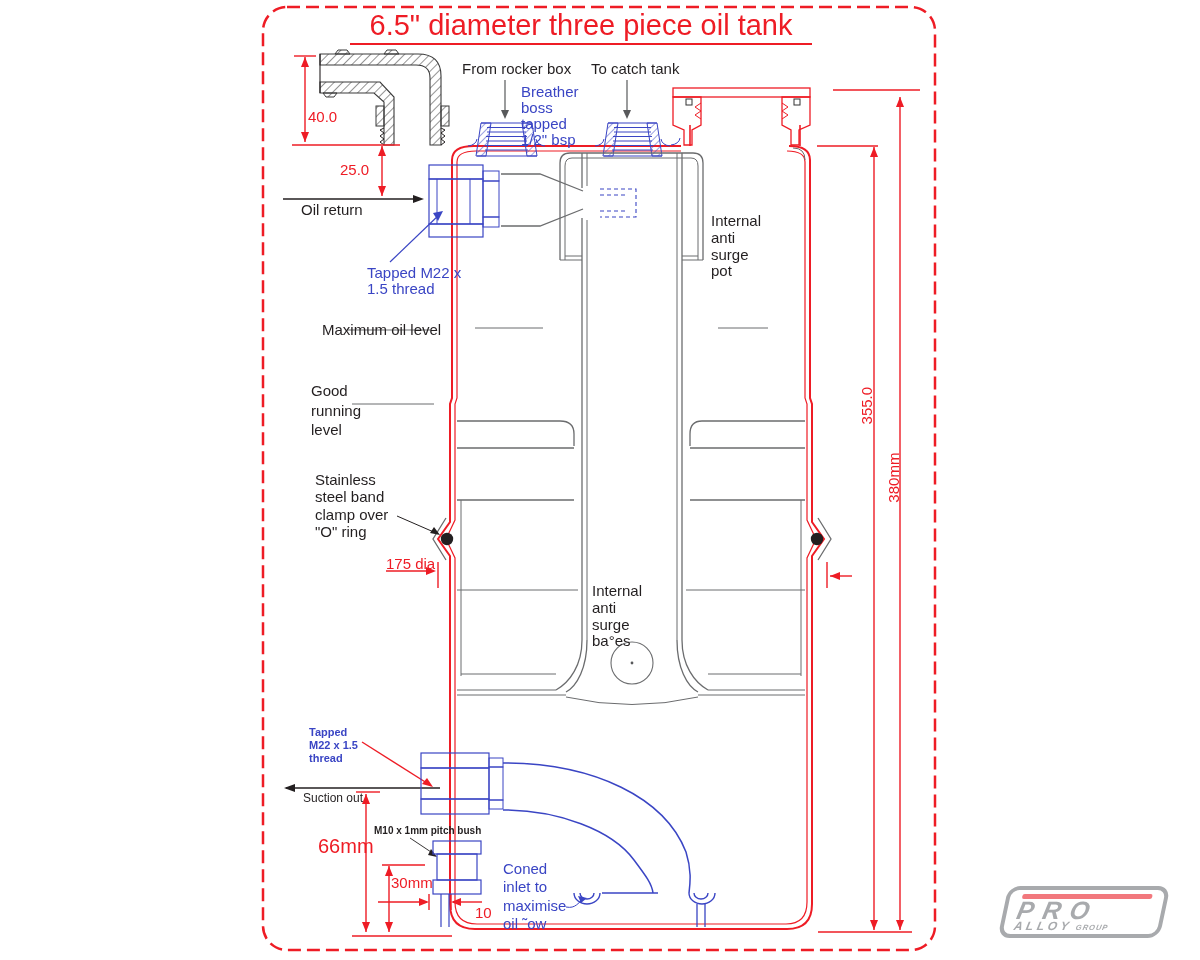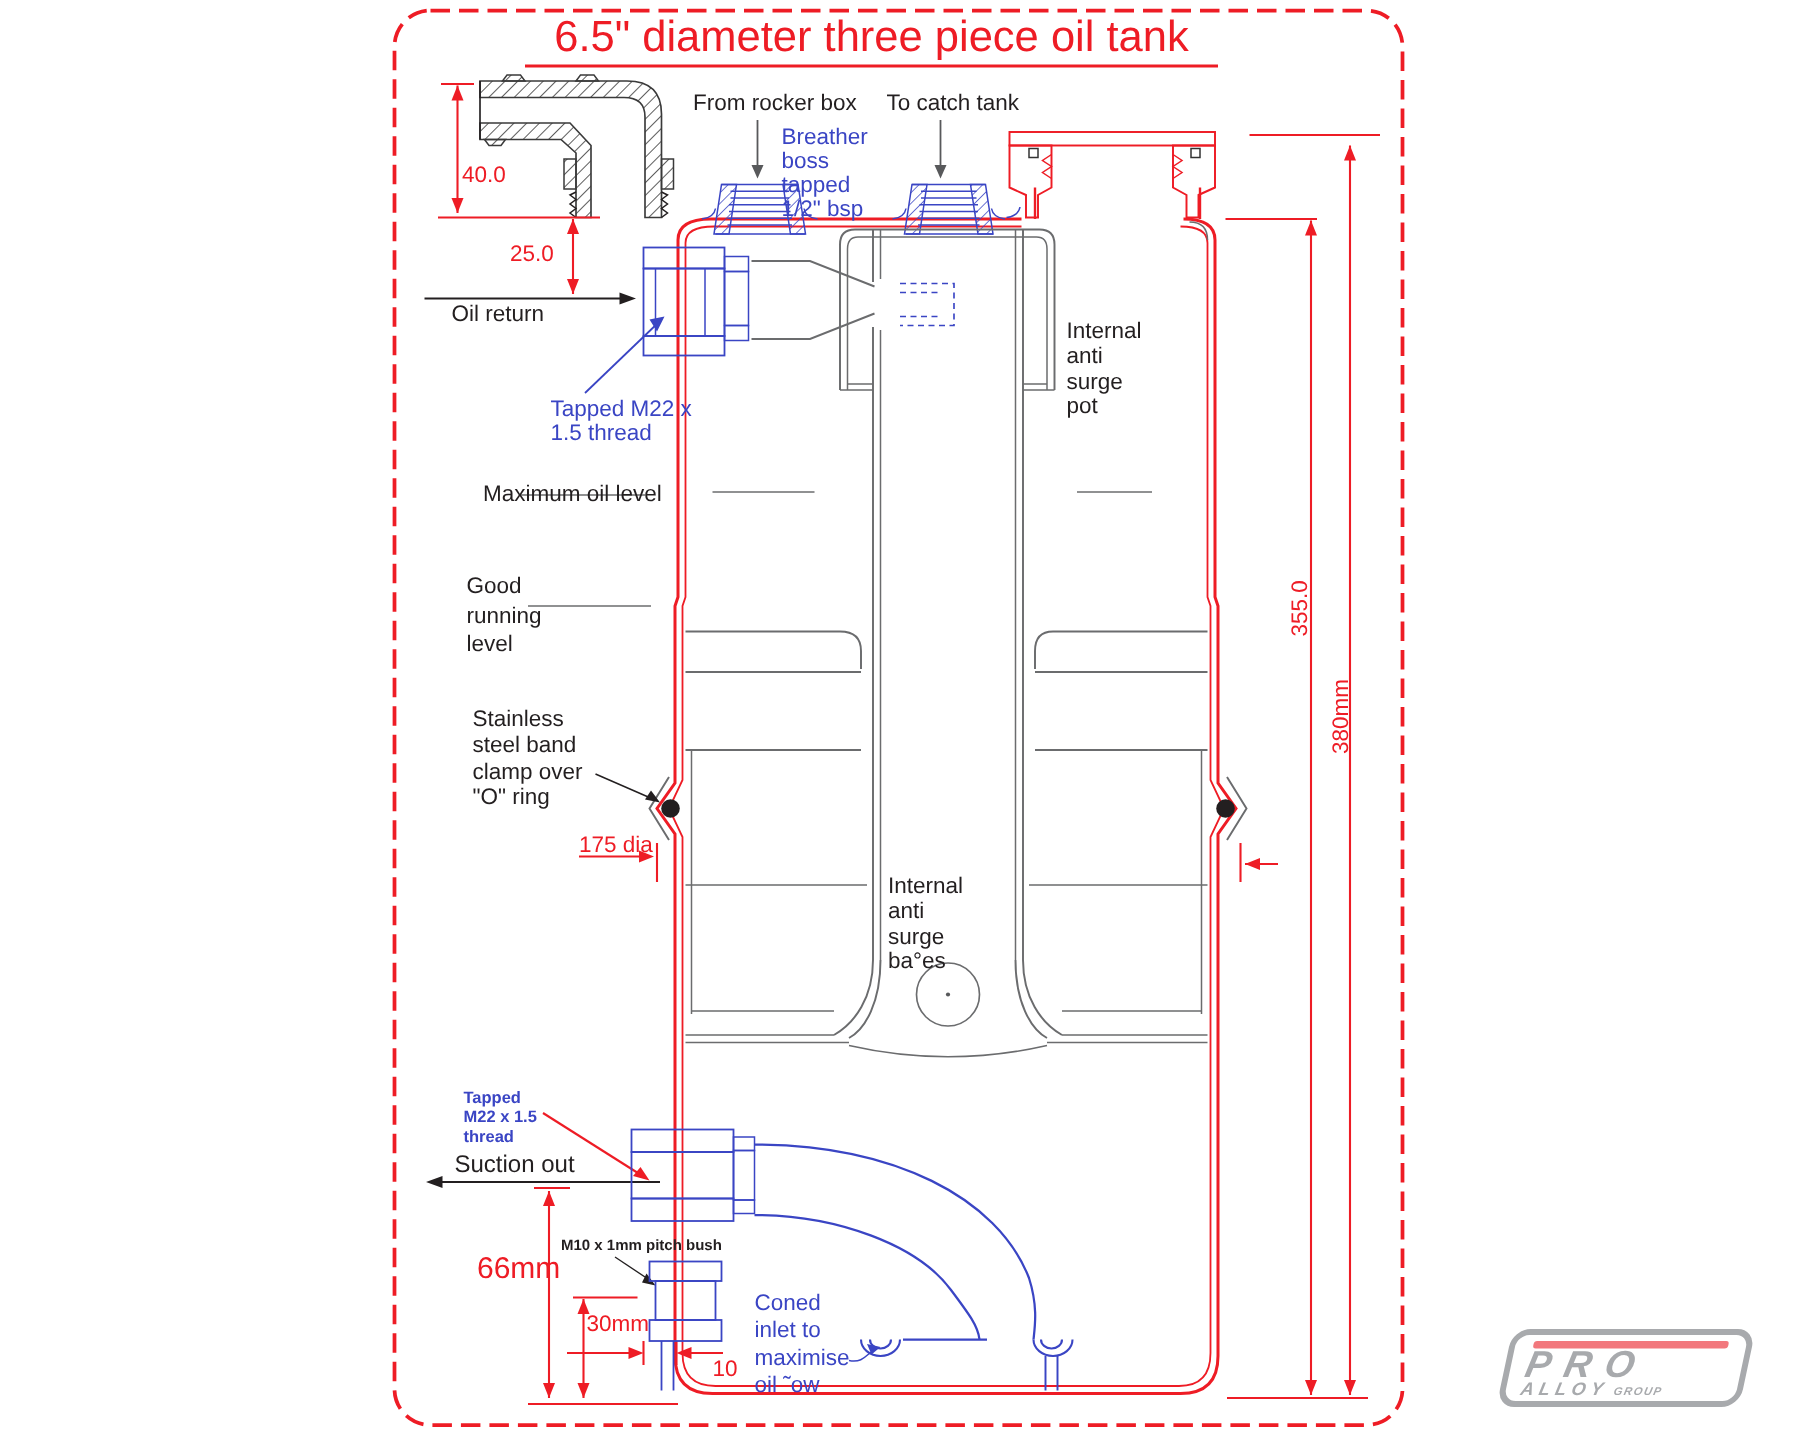--- a/index.html
+++ b/index.html
@@ -270,21 +270,21 @@
 anti
 surge
 pot</div>
   <div class="lb ml" style="left:592px;top:583px;line-height:1.12;">Internal
 anti
 surge
 ba°es</div>
   <div class="lb ml blue" style="left:309px;top:726px;font-size:11px;font-weight:bold;line-height:1.18;">Tapped
 M22 x 1.5
 thread</div>
-  <div class="lb" style="left:303px;top:768px;font-size:16px;">Suction out</div>
+  <div class="lb" style="left:303px;top:792px;font-size:12px;">Suction out</div>
   <div class="lb" style="left:374px;top:825px;font-size:10px;font-weight:bold;">M10 x 1mm pitch bush</div>
   <div class="lb ml blue" style="left:503px;top:860px;line-height:1.22;">Coned
 inlet to
 maximise
 oil ˜ow</div>
 
   <div class="lb red" style="left:308px;top:108px;">40.0</div>
   <div class="lb red" style="left:340px;top:161px;">25.0</div>
   <div class="lb red" style="left:386px;top:555px;">175 dia</div>
   <div class="lb red rot" style="left:842px;top:397px;width:50px;">355.0</div>

